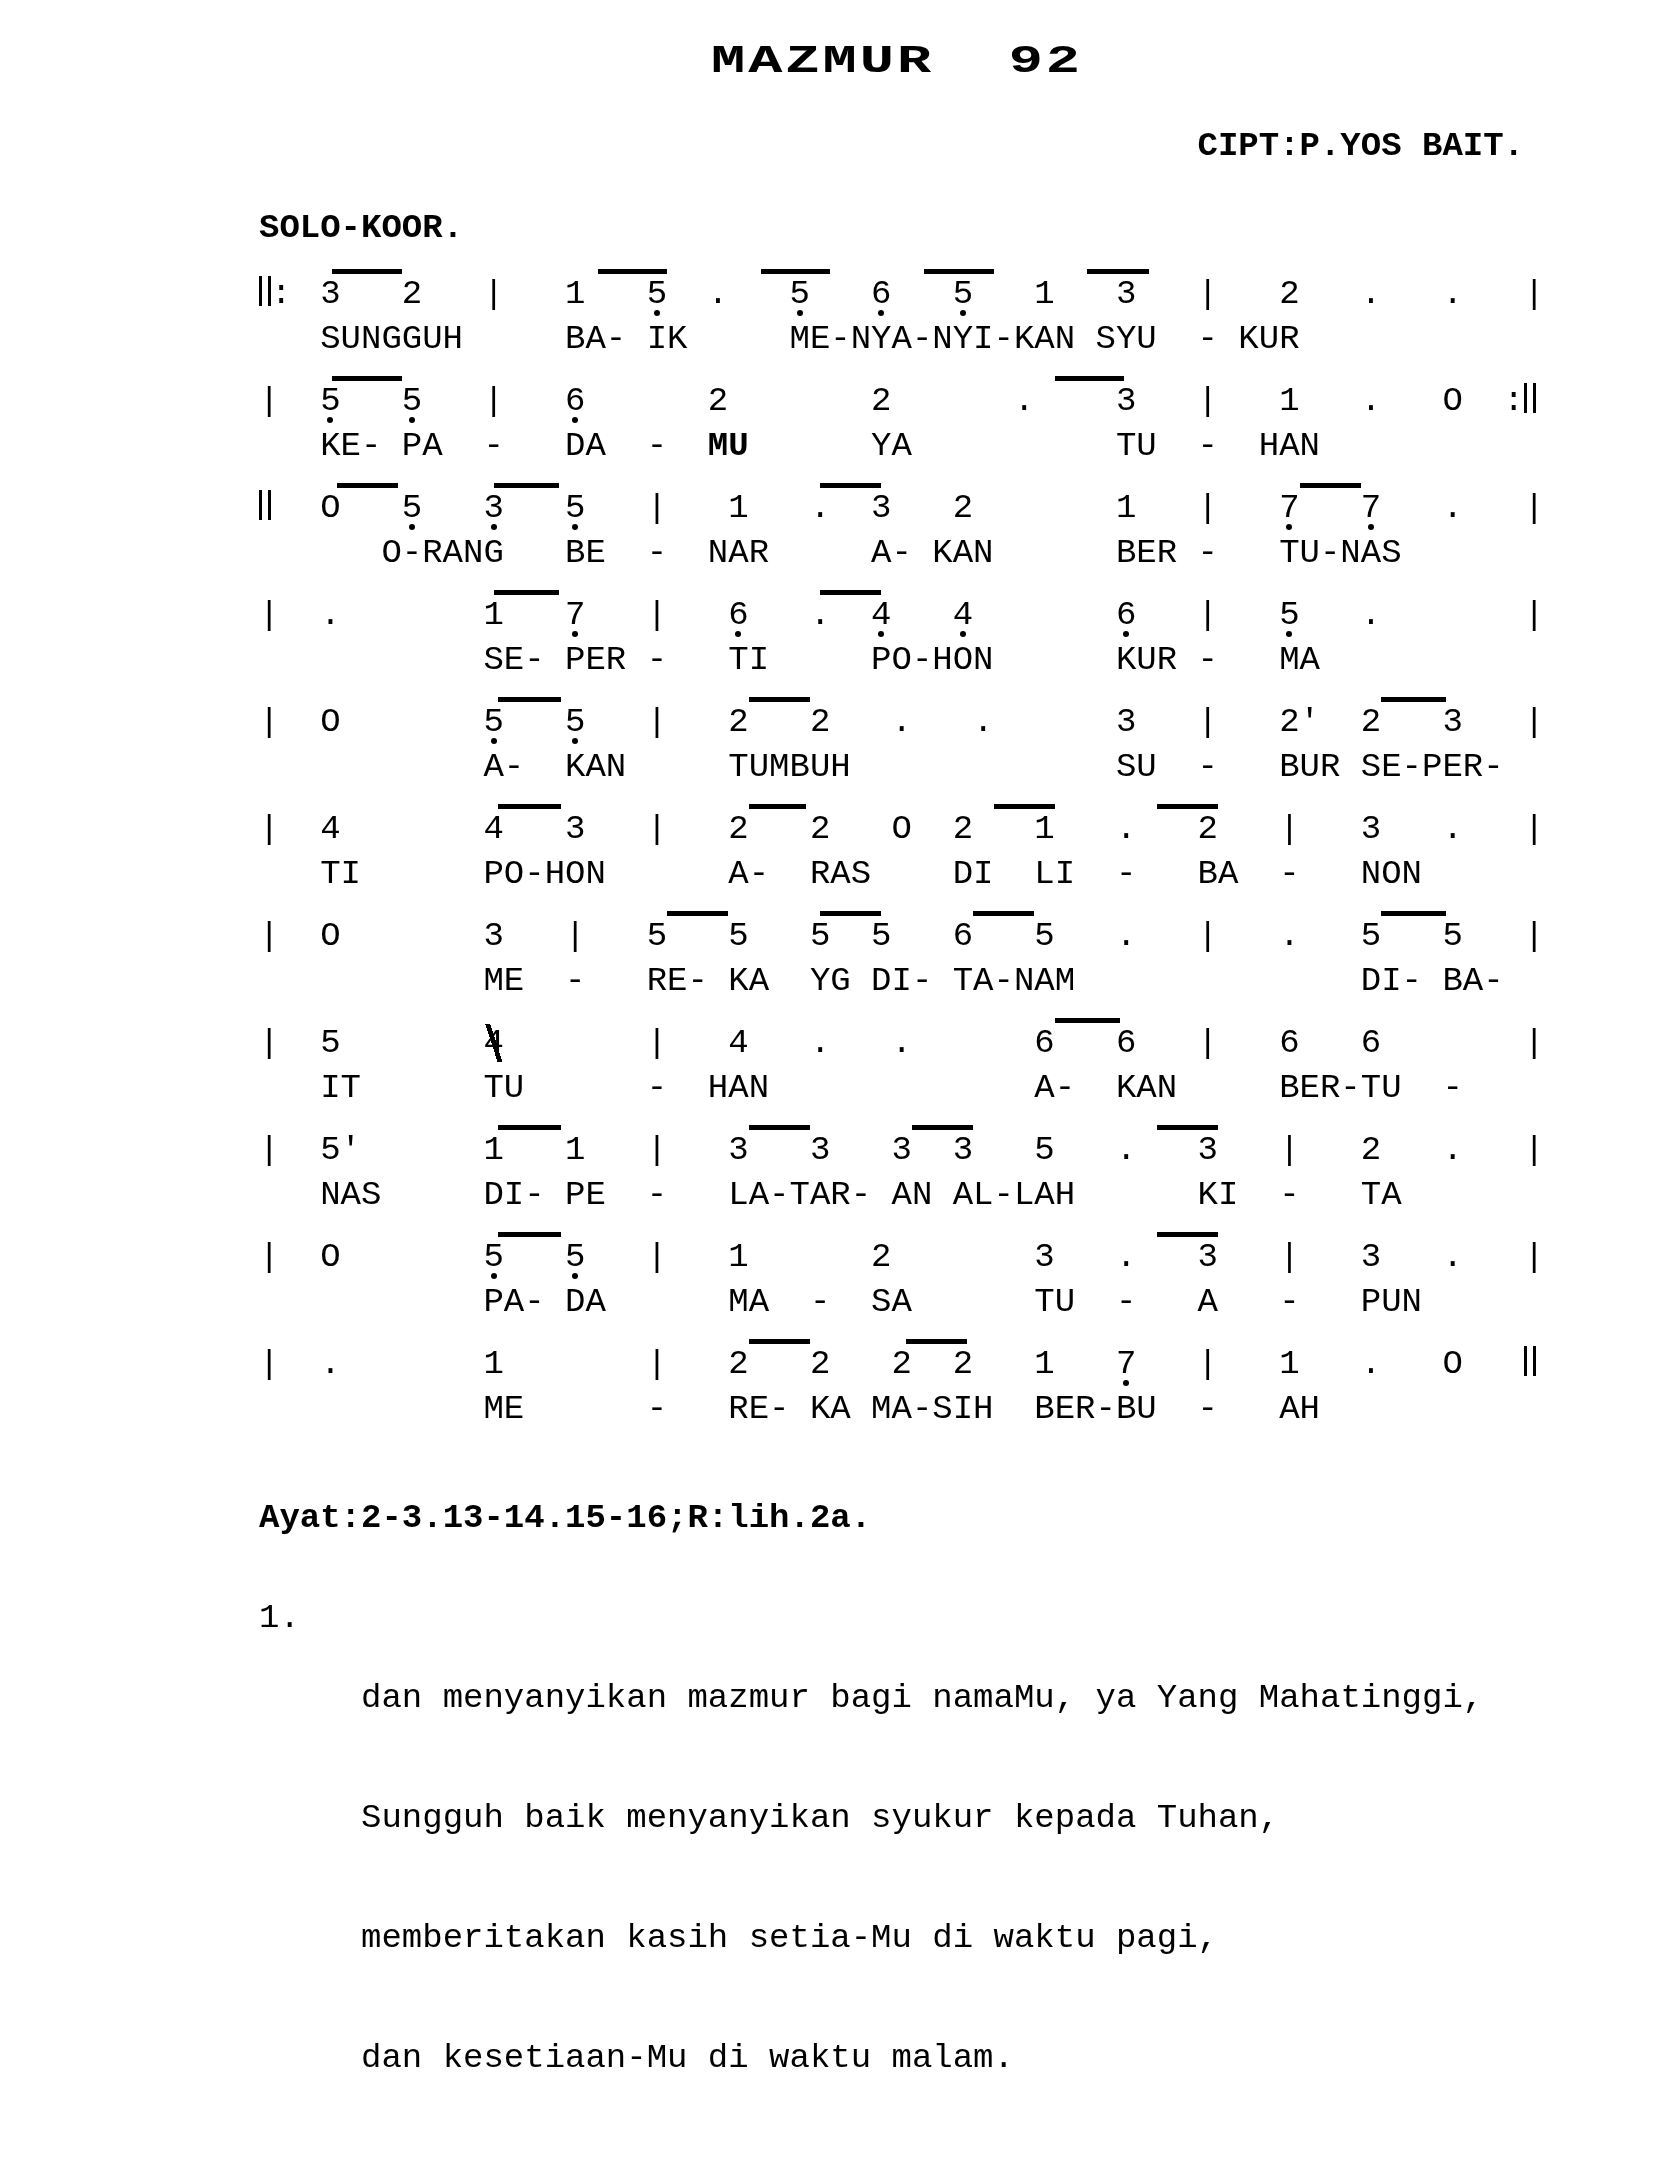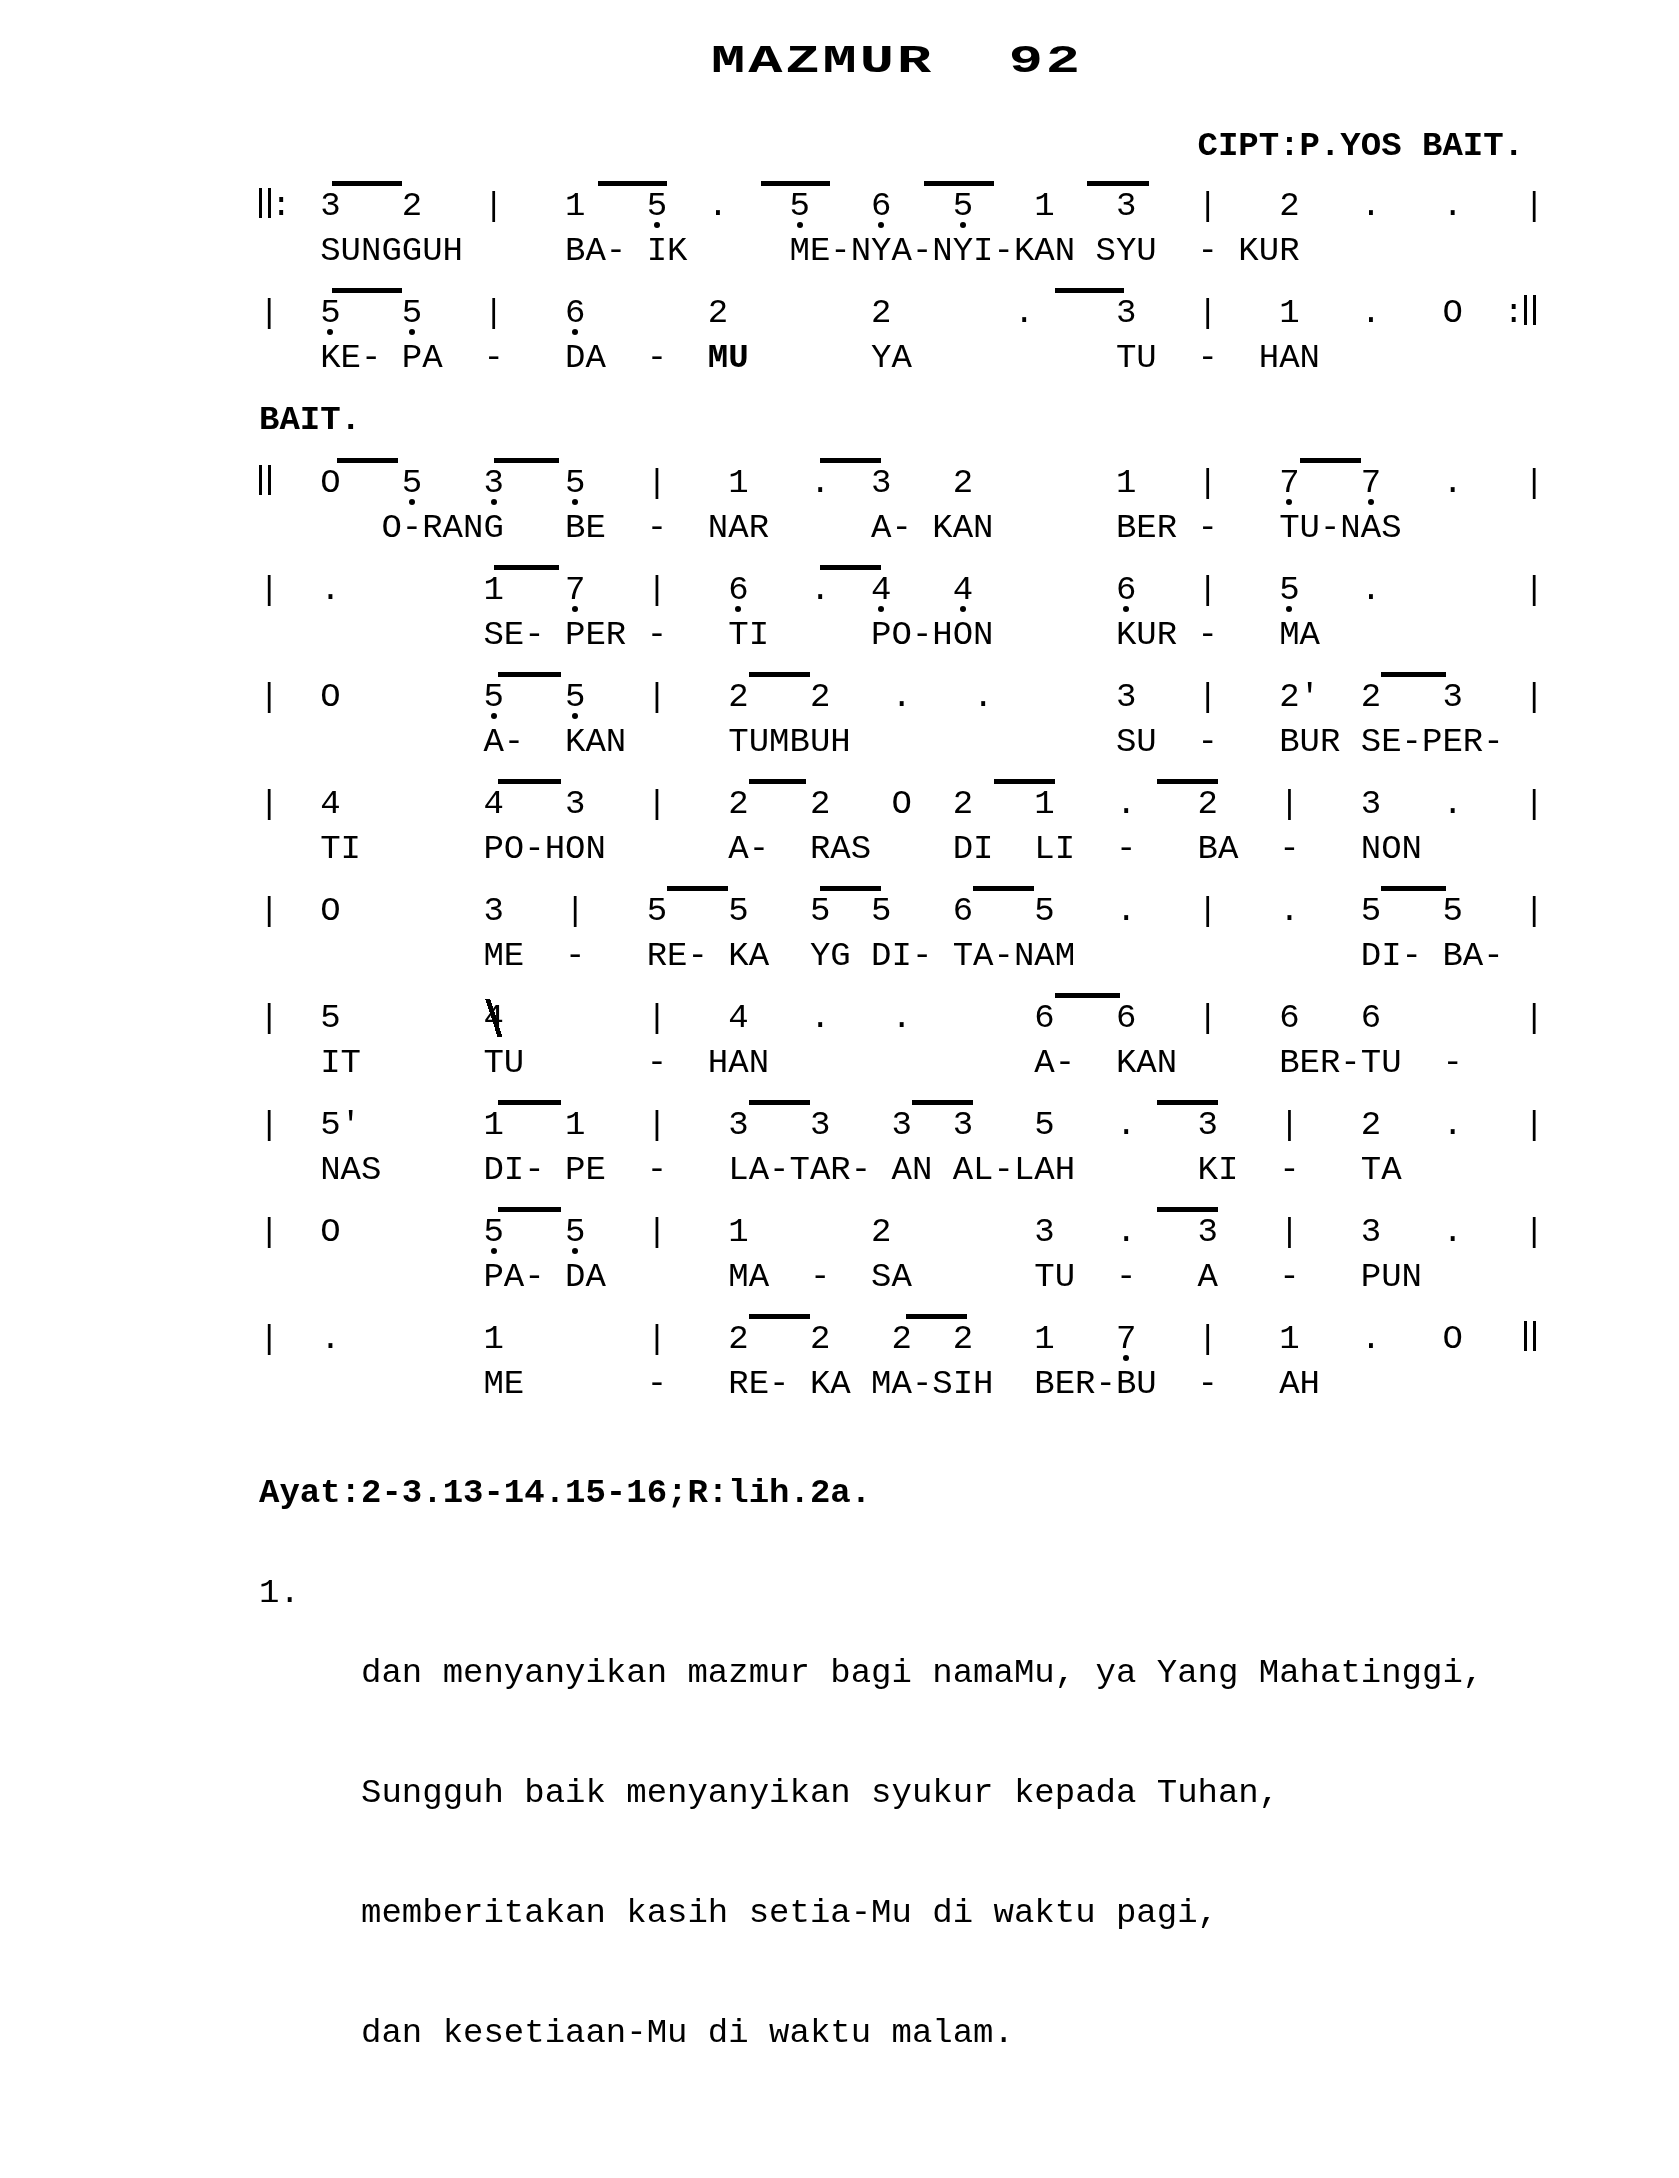--- a/index.html
+++ b/index.html
@@ -52,20 +52,21 @@
 
 <div class="page">
   <div class="content">
 
     <div class="title-wrap"><span class="title-inner">MAZMUR  92</span></div>
 
     <div class="hdrrow">
       <span class="hdr-right">CIPT:P.YOS BAIT.</span>
     </div>
 
+    <div class="section-label solo">SOLO-KOOR.</div>
 
     <div id="music">
         <div class="system">
           <div class="beam" style="left: 3.6ch; width: 3.4ch;"></div>
           <div class="beam" style="left: 16.6ch; width: 3.4ch;"></div>
           <div class="beam" style="left: 24.6ch; width: 3.4ch;"></div>
           <div class="beam" style="left: 32.6ch; width: 3.4ch;"></div>
           <div class="beam" style="left: 40.6ch; width: 3ch;"></div>
           <span class="ntok" style="left: 0ch;"><span class="db"></span>:</span>
           <span class="ntok" style="left: 3ch;">3</span>
@@ -120,21 +121,20 @@
           <span class="ltok" style="left: 7ch;">PA</span>
           <span class="ltok" style="left: 11ch;">-</span>
           <span class="ltok" style="left: 15ch;">DA</span>
           <span class="ltok" style="left: 19ch;">-</span>
           <span class="ltok" style="left: 22ch; font-weight: bold;">MU</span>
           <span class="ltok" style="left: 30ch;">YA</span>
           <span class="ltok" style="left: 42ch;">TU</span>
           <span class="ltok" style="left: 46ch;">-</span>
           <span class="ltok" style="left: 49ch;">HAN</span>
         </div>
-        <div class="section-label bait">BAIT.</div>
         <div class="system">
           <div class="beam" style="left: 3.8ch; width: 3ch;"></div>
           <div class="beam" style="left: 11.5ch; width: 3.2ch;"></div>
           <div class="beam" style="left: 27.5ch; width: 3ch;"></div>
           <div class="beam" style="left: 51ch; width: 3ch;"></div>
           <span class="ntok" style="left: 0ch;"><span class="db"></span></span>
           <span class="ntok" style="left: 3ch;">O</span>
           <span class="ntok" style="left: 7ch;">5</span>
           <span class="ntok" style="left: 11ch;">3</span>
           <span class="ntok" style="left: 15ch;">5</span>

